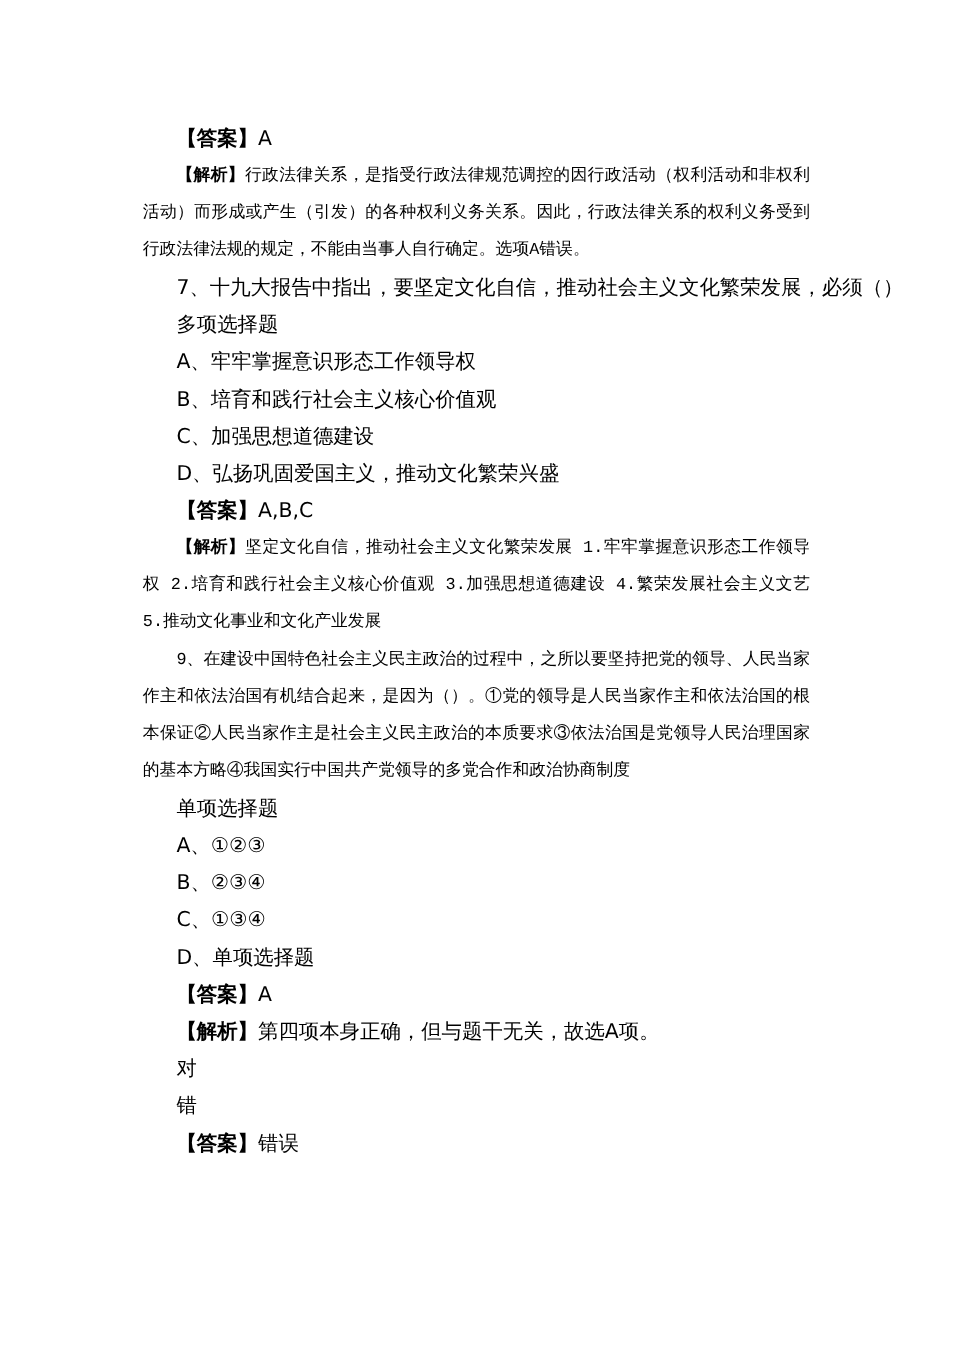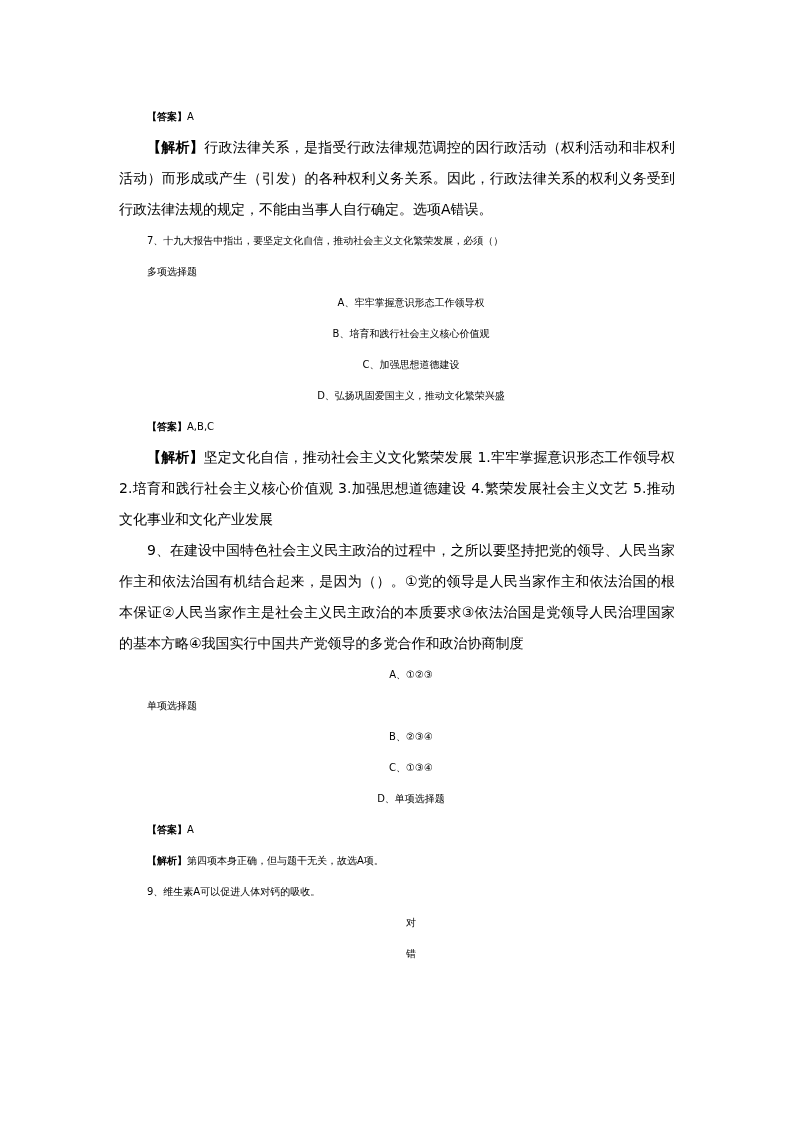--- a/index.html
+++ b/index.html
@@ -15,38 +15,38 @@
       font-family: "DejaVu Sans", "Liberation Sans", sans-serif;
       color: #000000;
     }
     .page {
       position: absolute;
       left: 119px;
       top: 101px;
       width: 556px;
     }
     .line {
-      font-size: 10px;
+      font-size: 17px;
       line-height: 31px;
       height: 31px;
       white-space: nowrap;
       letter-spacing: 0px;
     }
     .para {
       font-size: 14px;
       line-height: 31px;
       text-align: justify;
       text-align-last: left;
       margin: 0;
     }
-    .indent { text-indent: 28px; }
+    .indent { text-indent: 28px; font-family: Liberation Mono, monospace; }
     .tag { font-weight: bold; }
     .plain { padding-left: 28px; }
     .bracket-line { padding-left: 28px; }
-    .opt { padding-left: 28px; text-align: center; }
+    .opt { padding-left: 28px; }
   </style>
 </head>
 <body>
 
 <div class="page">
 
   <div class="line bracket-line"><span class="tag">【答案】</span><span>A</span></div>
 
   <p class="para indent"><span class="tag">【解析】</span><span>行政法律关系，是指受行政法律规范调控的因行政活动（权利活动和非权利活动）而形成或产生（引发）的各种权利义务关系。因此，行政法律关系的权利义务受到行政法律法规的规定，不能由当事人自行确定。选项A错误。</span></p>
 
@@ -55,28 +55,28 @@
   <div class="line opt">A、牢牢掌握意识形态工作领导权</div>
   <div class="line opt">B、培育和践行社会主义核心价值观</div>
   <div class="line opt">C、加强思想道德建设</div>
   <div class="line opt">D、弘扬巩固爱国主义，推动文化繁荣兴盛</div>
 
   <div class="line bracket-line"><span class="tag">【答案】</span><span>A,B,C</span></div>
 
   <p class="para indent"><span class="tag">【解析】</span><span>坚定文化自信，推动社会主义文化繁荣发展 1.牢牢掌握意识形态工作领导权 2.培育和践行社会主义核心价值观 3.加强思想道德建设 4.繁荣发展社会主义文艺 5.推动文化事业和文化产业发展</span></p>
 
   <p class="para indent">9、在建设中国特色社会主义民主政治的过程中，之所以要坚持把党的领导、人民当家作主和依法治国有机结合起来，是因为（）。①党的领导是人民当家作主和依法治国的根本保证②人民当家作主是社会主义民主政治的本质要求③依法治国是党领导人民治理国家的基本方略④我国实行中国共产党领导的多党合作和政治协商制度</p>
+  <div class="line plain">单项选择题</div>
   <div class="line opt">A、①②③</div>
-  <div class="line plain">单项选择题</div>
   <div class="line opt">B、②③④</div>
   <div class="line opt">C、①③④</div>
   <div class="line opt">D、单项选择题</div>
 
   <div class="line bracket-line"><span class="tag">【答案】</span><span>A</span></div>
 
   <div class="line bracket-line"><span class="tag">【解析】</span><span>第四项本身正确，但与题干无关，故选A项。</span></div>
 
-  <div class="line plain">9、维生素A可以促进人体对钙的吸收。</div>
   <div class="line opt">对</div>
   <div class="line opt">错</div>
 
+  <div class="line bracket-line"><span class="tag">【答案】</span><span>错误</span></div>
 
 </div>
 
 </body></html>

